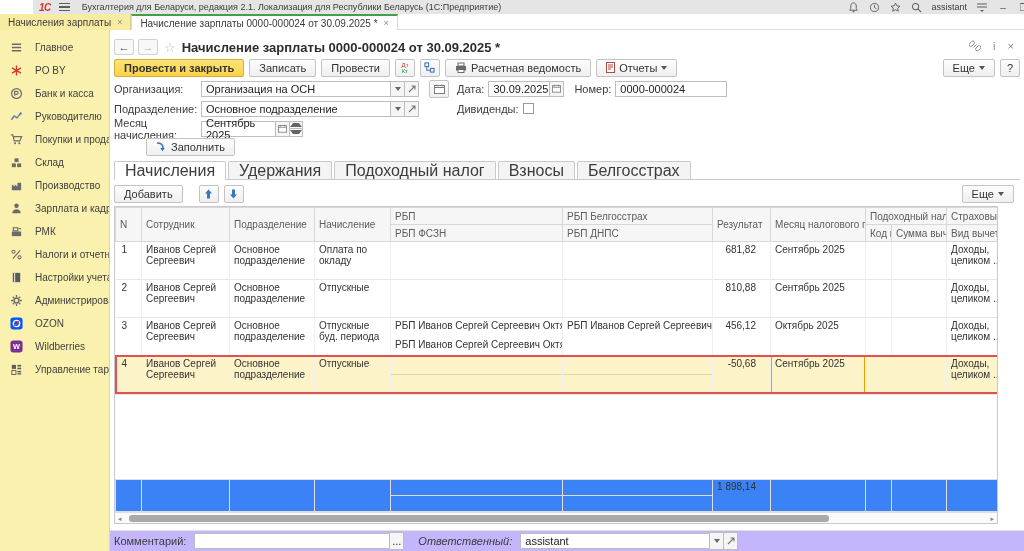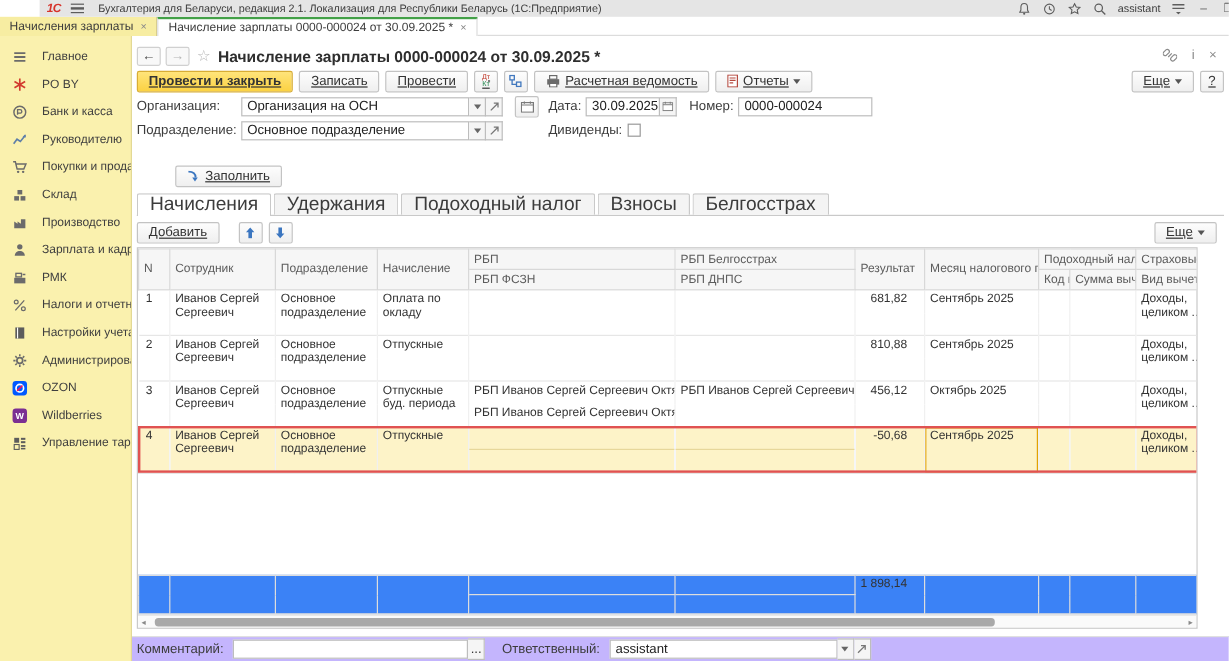--- a/index.html
+++ b/index.html
@@ -34,21 +34,21 @@
   .main { position:absolute; left:110px; top:30px; width:914px; height:521px; background:#fff; }
 
   .navrow { position:absolute; left:4px; top:8px; height:18px; display:flex; align-items:center; gap:4px; }
   .navbtn { width:20px; height:16px; border:1px solid #d0d0d0; border-radius:2px; background:#f8f8f8; color:#4a4a4a; display:inline-flex; align-items:center; justify-content:center; font-size:11px; }
   .navbtn.dis { color:#b5b5b5; }
   .star { color:#b9b9b9; font-size:13px; margin:0 2px; }
   .doc-title { font-size:13px; font-weight:bold; color:#2e2e2e; white-space:nowrap; }
   .doc-corner { position:absolute; right:10px; top:10px; display:flex; gap:12px; align-items:center; color:#8a8a8a; }
 
   .toolbar { position:absolute; left:4px; top:28px; right:4px; height:19px; display:flex; align-items:center; gap:5px; }
-  .btn { display:inline-flex; align-items:center; justify-content:center; gap:4px; height:18px; padding:0 9px; background:linear-gradient(#fdfdfd,#efefef); border:1px solid #c3c3c3; border-radius:2px; font-size:11px; color:#333; white-space:nowrap; cursor:pointer;text-decoration:underline; }
+  .btn { display:inline-flex; align-items:center; justify-content:center; gap:4px; height:18px; padding:0 9px; background:linear-gradient(#fdfdfd,#efefef); border:1px solid #c3c3c3; border-radius:2px; font-size:11px; color:#333; white-space:nowrap; cursor:pointer; }
   .btn.primary { background:linear-gradient(#ffe47a,#fbd243); border-color:#d8ad35; font-weight:bold; }
   .btn.iconbtn { width:20px; padding:0; }
   .caret { width:0; height:0; border-left:3px solid transparent; border-right:3px solid transparent; border-top:4px solid #555; display:inline-block; }
   .tb-spacer { flex:1; }
 
   .frow { position:absolute; left:4px; height:17px; display:flex; align-items:center; }
   .flabel { color:#3c3c3c; margin-right:4px; }
   .fld { height:16px; border:1px solid #bdbdbd; background:#fff; display:inline-flex; align-items:center; padding:0 4px; font-size:11px; color:#222; }
   .fld-btn { height:16px; width:14px; border:1px solid #bdbdbd; border-left:none; background:#f5f5f5; display:inline-flex; align-items:center; justify-content:center; }
   .spin { height:16px; width:13px; border:1px solid #bdbdbd; border-left:none; display:inline-flex; flex-direction:column; }
@@ -393,20 +393,39 @@
       </span>
     <span class="fld-btn">
         <svg width="8" height="8" viewBox="0 0 8 8">
           <path d="M1 7L7 1M3.5 1H7v3.5" fill="none" stroke="#777" stroke-width="1.1"></path>
         </svg>
       </span>
     <span class="flabel" style="margin-left:38px;">Дивиденды:</span>
     <span class="chk"></span>
   </div>
 
+  <div class="frow" style="top:90px;">
+    <span class="flabel" style="width:83px;">Месяц начисления:</span>
+    <span class="fld" style="width:75px;">Сентябрь 2025</span>
+    <span class="fld-btn">
+        <svg width="9" height="9" viewBox="0 0 11 10">
+          <rect x="0.5" y="1.5" width="10" height="8" fill="#fff" stroke="#7a7a7a"></rect>
+          <path d="M0.5 3.5h10" stroke="#7a7a7a"></path>
+          <path d="M3 0.5v2M8 0.5v2" stroke="#7a7a7a"></path>
+        </svg>
+      </span>
+    <span class="spin">
+        <span>
+          <span class="tri-up"></span>
+        </span>
+        <span>
+          <span class="tri-dn"></span>
+        </span>
+      </span>
+  </div>
 
   <div class="frow" style="top:108px;padding-left:32px;">
     <span class="btn">
       <svg width="11" height="10" viewBox="0 0 11 10">
           <path d="M1 1c4 0 6 2 6 5" fill="none" stroke="#3b76c0" stroke-width="1.6"></path>
           <path d="M4.2 6h4.6L6.5 9.2z" fill="#3b76c0"></path>
         </svg>
       <span>Заполнить</span>
     </span>
   </div>
@@ -594,21 +613,21 @@
       <span class="harrow" style="left:3px;">◂</span>
       <div class="hthumb"></div>
       <span class="harrow" style="right:3px;">▸</span>
     </div>
   </div>
 
   <div class="footer">
     <span class="flabel">Комментарий:</span>
     <input style="width: 196px; margin-left: 4px;">
     <span class="fld-btn" style="height:18px;">...</span>
-    <span class="flabel" style="margin-left:14px;">Ответственный:</span>
+    <span class="flabel" style="margin-left:14px;font-style:italic;">Ответственный:</span>
     <input style="width: 190px; margin-left: 4px;" value="assistant">
     <span class="fld-btn" style="height:18px;">
         <span class="tri-dn"></span>
       </span>
     <span class="fld-btn" style="height:18px;">
         <svg width="8" height="8" viewBox="0 0 8 8">
           <path d="M1 7L7 1M3.5 1H7v3.5" fill="none" stroke="#777" stroke-width="1.1"></path>
         </svg>
       </span>
   </div>

